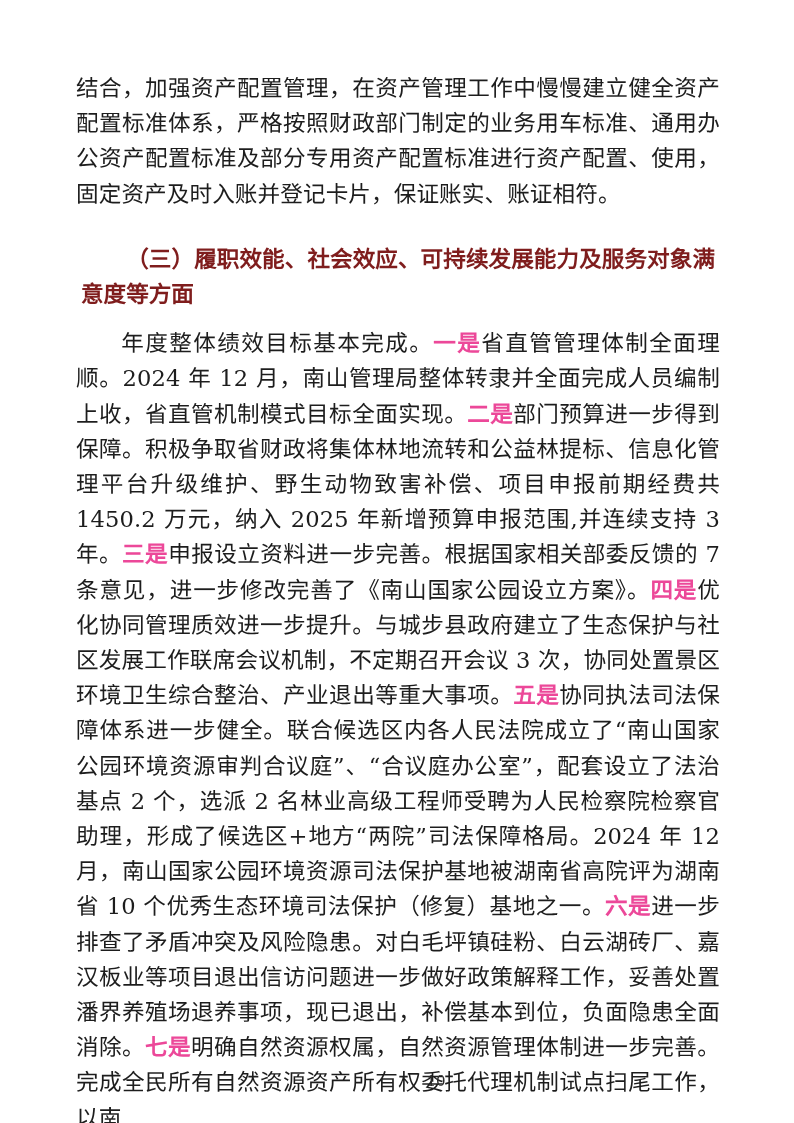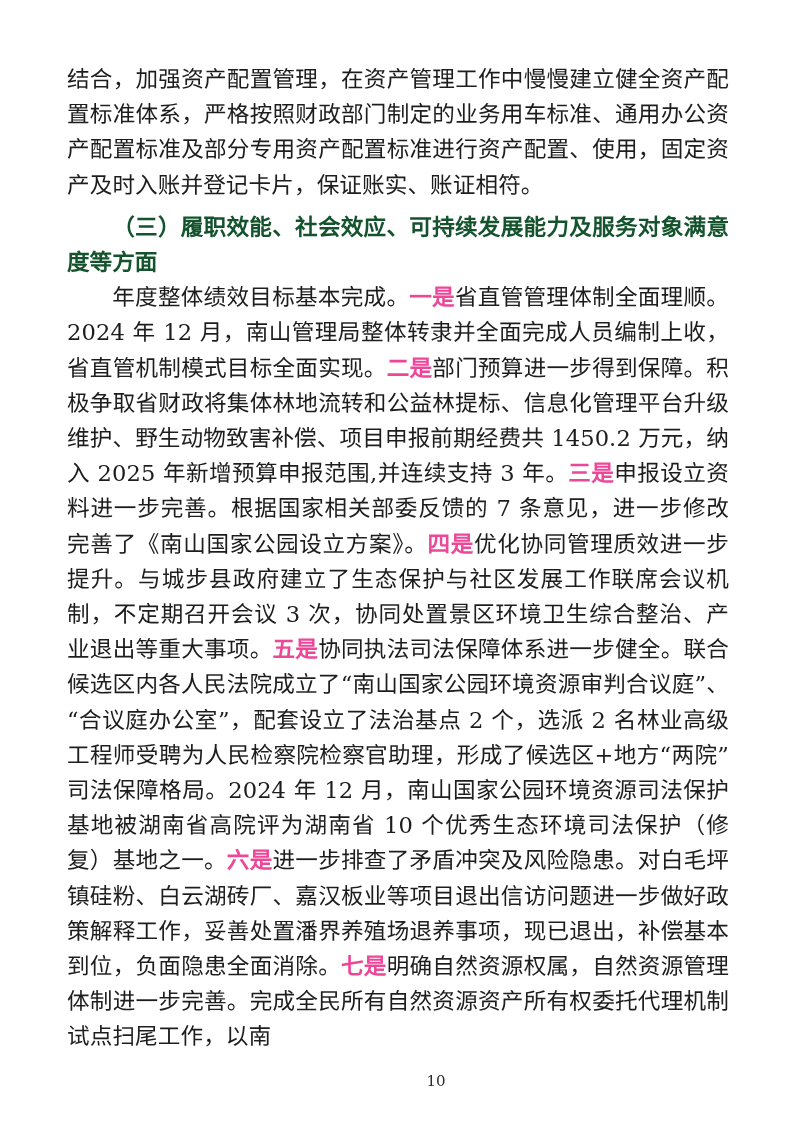--- a/index.html
+++ b/index.html
@@ -30,37 +30,37 @@
     left: 67px;
     top: 62px;
     width: 662px;
   }
   .para {
     font-size: 22.6px;
     line-height: 35.2px;
     text-align: justify;
     text-align-last: left;
     text-justify: inter-ideograph;
-    margin: 0;
+    margin: 9px;
     letter-spacing: 0.1px;
     color: #1d1d1d;
   }
   .para.indent {
     text-indent: 2em;
   }
   .heading {
     font-size: 22.6px;
     line-height: 35.2px;
     font-weight: bold;
     text-align: justify;
     text-align-last: left;
     text-justify: inter-ideograph;
-    margin: 0;
+    margin: 14px;
     text-indent: 2em;
-    color: #14532d;
+    color: #7f1d1d;
   }
   .para b, .bold-run {
     font-weight: bold;
     color: #ec4899;
   }
   .gap {
     height: 7px;
   }
   .footer {
     position: absolute;

